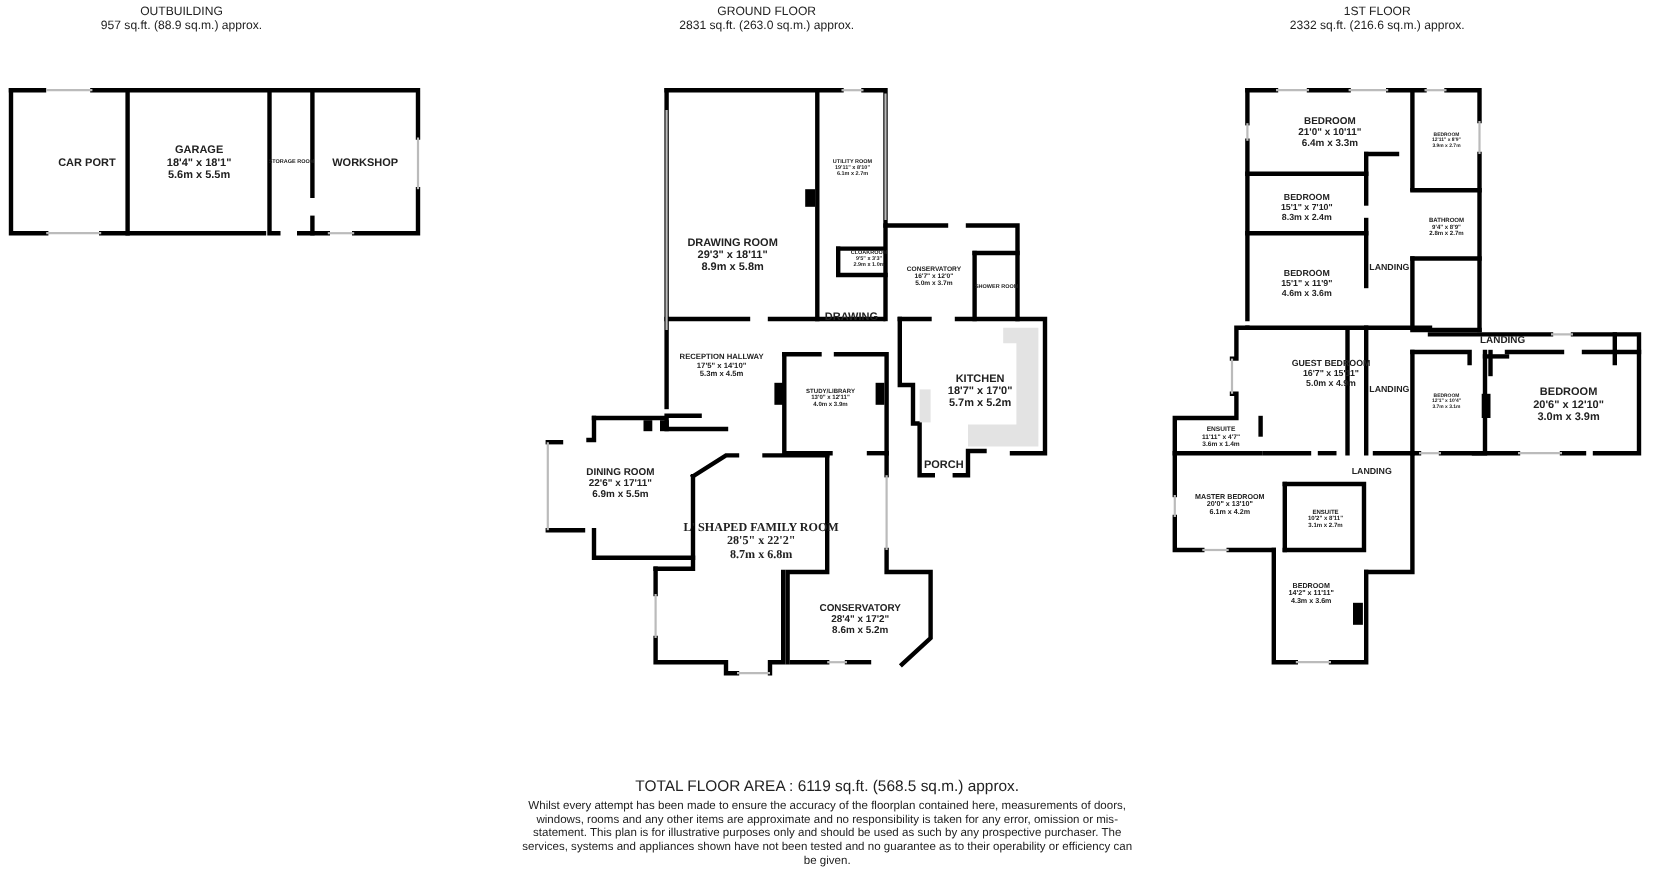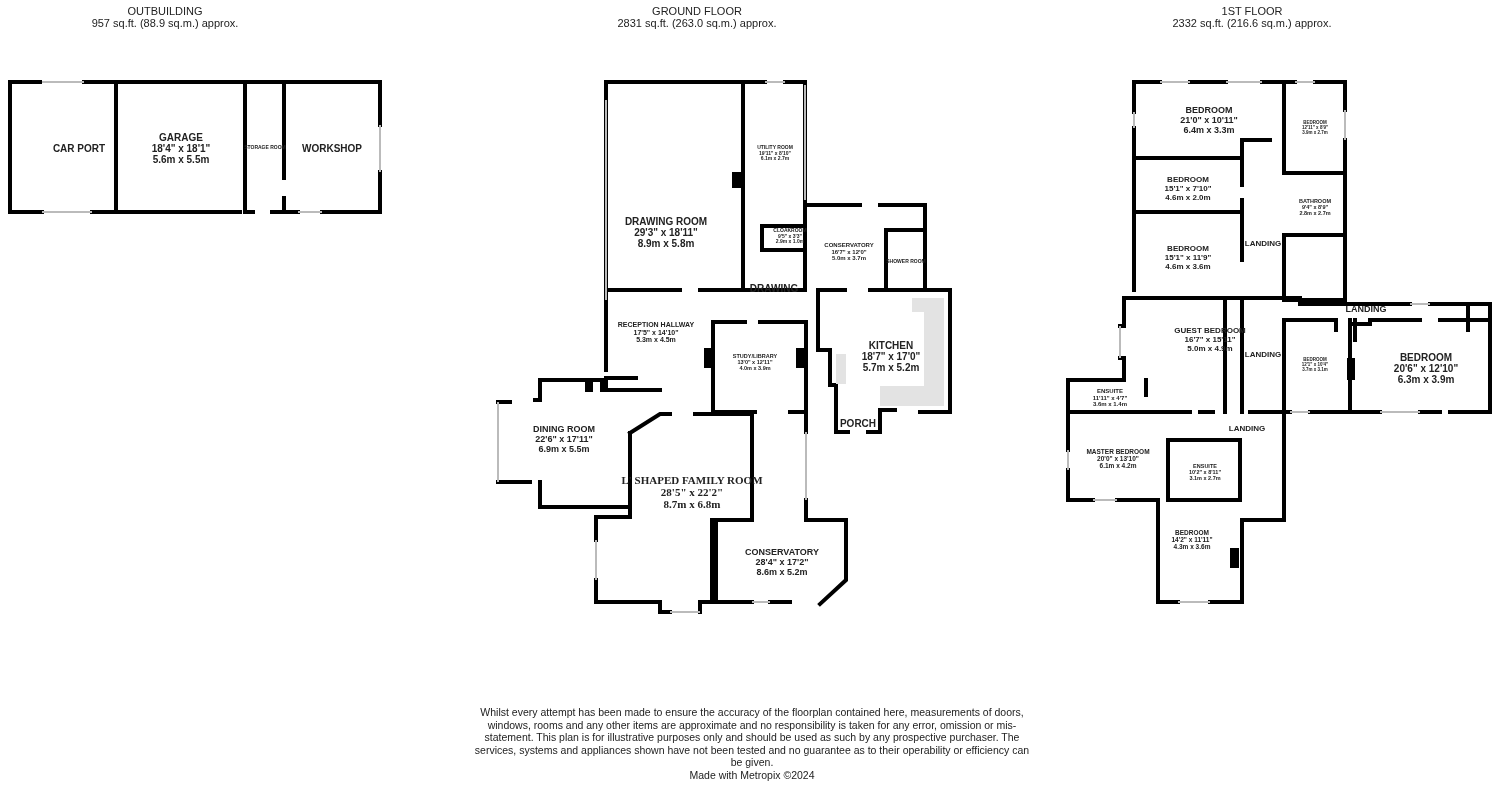--- a/index.html
+++ b/index.html
@@ -262,21 +262,21 @@
   <span class="d">6.4m  x 3.3m</span>
 </div>
 <div class="lbl tiny" style="left:1315px; top:128px; font-size:4.5px;">
   <span class="n">BEDROOM</span>
   <span class="d">12'11"  x 8'9"</span>
   <span class="d">3.9m  x 2.7m</span>
 </div>
 <div class="lbl med" style="left:1188px; top:189px;">
   <span class="n">BEDROOM</span>
   <span class="d">15'1"  x 7'10"</span>
-  <span class="d">4.6m  x 2.0m</span>
+  <span class="d">8.3m  x 2.4m</span>
 </div>
 <div class="lbl tiny" style="left:1315px; top:207px; font-size:5.5px;">
   <span class="n">BATHROOM</span>
   <span class="d">9'4"  x 8'9"</span>
   <span class="d">2.8m  x 2.7m</span>
 </div>
 <div class="lbl med" style="left:1188px; top:258px;">
   <span class="n">BEDROOM</span>
   <span class="d">15'1"  x 11'9"</span>
   <span class="d">4.6m  x 3.6m</span>
@@ -296,21 +296,21 @@
   <span class="n">LANDING</span>
 </div>
 <div class="lbl tiny" style="left:1315px; top:365px; font-size:4.5px;">
   <span class="n">BEDROOM</span>
   <span class="d">12'1"  x 10'4"</span>
   <span class="d">3.7m  x 3.1m</span>
 </div>
 <div class="lbl big" style="left:1426px; top:368px;">
   <span class="n">BEDROOM</span>
   <span class="d">20'6"  x 12'10"</span>
-  <span class="d">6.3m  x 3.9m</span>
+  <span class="d">3.0m  x 3.9m</span>
 </div>
 <div class="lbl tiny" style="left:1110px; top:398px; font-size:6px;">
   <span class="n">ENSUITE</span>
   <span class="d">11'11"  x 4'7"</span>
   <span class="d">3.6m  x 1.4m</span>
 </div>
 <div class="lbl med" style="left:1247px; top:429px;">
   <span class="n">LANDING</span>
 </div>
 <div class="lbl tiny" style="left:1118px; top:459px; font-size:6.5px;">
@@ -323,15 +323,15 @@
   <span class="d">10'2"  x 8'11"</span>
   <span class="d">3.1m  x 2.7m</span>
 </div>
 <div class="lbl tiny" style="left:1192px; top:540px; font-size:6.5px;">
   <span class="n">BEDROOM</span>
   <span class="d">14'2"  x 11'11"</span>
   <span class="d">4.3m  x 3.6m</span>
 </div>
 
 <div class="footer">
+  <span class="total">TOTAL FLOOR AREA : 6119 sq.ft. (568.5 sq.m.) approx.</span>
   <span class="disc">Whilst every attempt has been made to ensure the accuracy of the floorplan contained here, measurements of doors, windows, rooms and any other items are approximate and no responsibility is taken for any error, omission or mis-statement. This plan is for illustrative purposes only and should be used as such by any prospective purchaser. The services, systems and appliances shown have not been tested and no guarantee as to their operability or efficiency can be given.</span>
-  <span class="disc">Made with Metropix ©2024</span>
 </div>
 
 </body></html>

